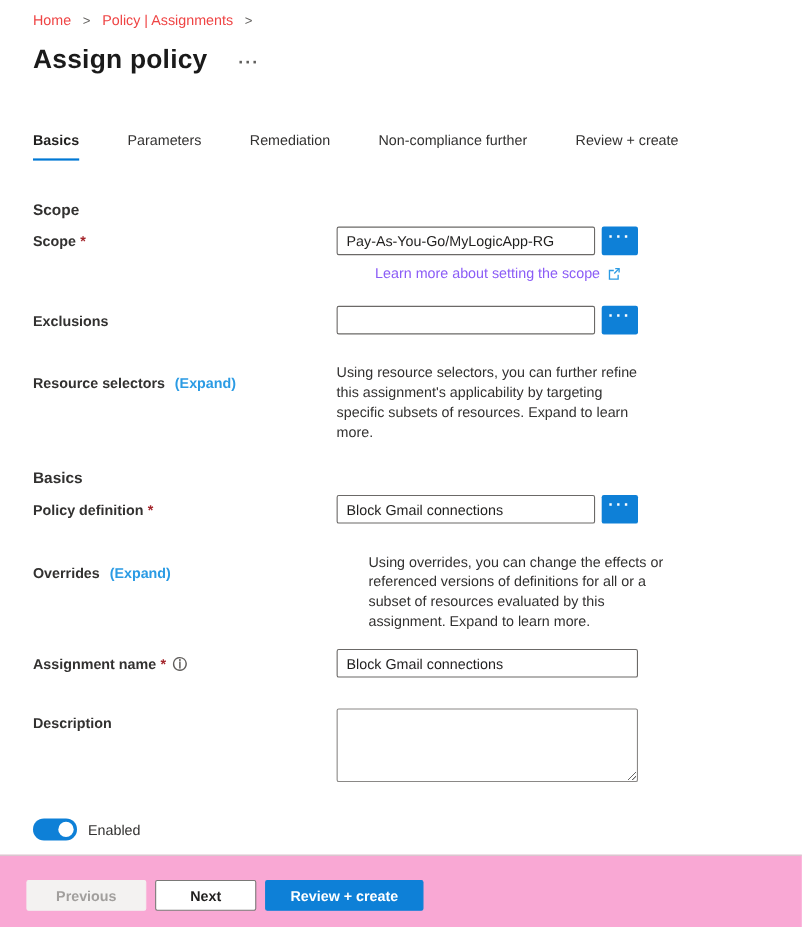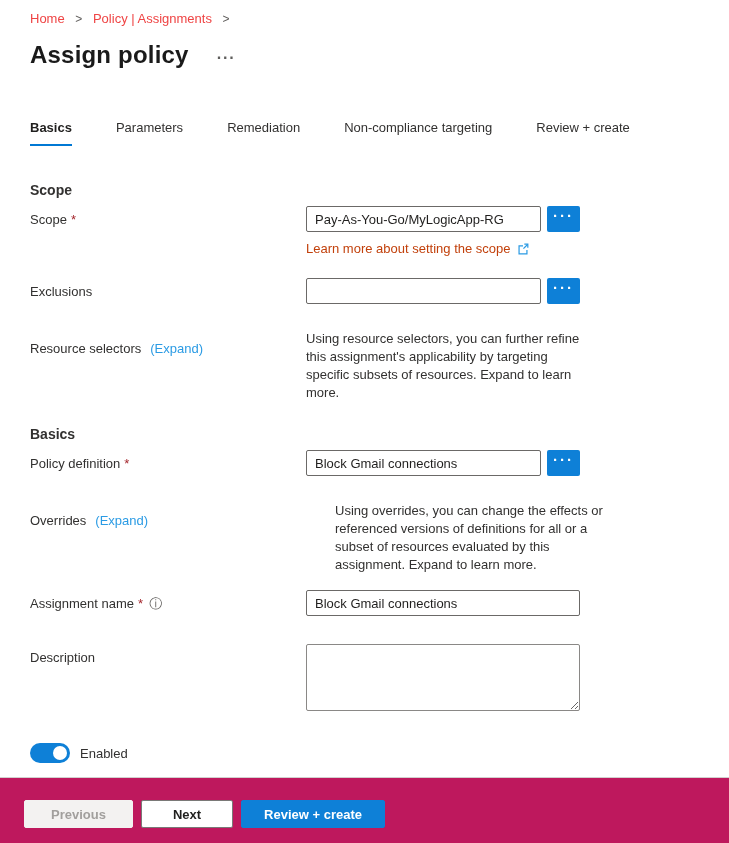--- a/index.html
+++ b/index.html
@@ -22,35 +22,35 @@
   .tabs { display: flex; gap: 44px; margin-top: 50px; }
   .tab { font-size: 13px; color: #323130; padding-bottom: 9px; cursor: pointer; border-bottom: 2.5px solid transparent; }
   .tab.active { font-weight: 700; color: #201f1e; border-bottom-color: #0078d4; }
 
   
   .section-heading { font-size: 14px; font-weight: 700; color: #323130; }
   .h-scope { margin-top: 36px; }
   .h-basics { margin-top: 24px; }
 
   .form-row { display: flex; align-items: flex-start; }
-  .label-cell { width: 276px; flex: 0 0 276px; font-size: 13px; line-height: 18px; padding-top: 5px; color: #323130; }
+  .label-cell { width: 276px; flex: 0 0 276px; font-size: 13px; line-height: 18px; padding-top: 5px; color: #323130; font-weight: bold; }
   .label-cell.pad-more { padding-top: 10px; }
   .control-cell { width: 274px; flex: 0 0 274px; }
 
   .required { color: #a4262c; margin-left: 4px; }
   .expand-link { color: #2b9be4; margin-left: 9px; cursor: pointer; }
   .info-icon { color: #605e5c; margin-left: 6px; font-size: 13px; cursor: default; }
 
   .input-with-btn { display: flex; gap: 6px; }
   .text-input { height: 26px; width: 235px; border: 1px solid #6b6967; border-radius: 2px; padding: 0 8px; font-size: 13px; font-family: "Liberation Sans", "DejaVu Sans", sans-serif; color: #201f1e; background: #fff; outline: none; }
   .text-input.full { width: 274px; }
   .ellipsis-btn { width: 33px; height: 26px; background: #0e80d7; color: #fff; border: none; border-radius: 2px; cursor: pointer; font-size: 15px; font-weight: 700; letter-spacing: 2px; line-height: 1; display: flex; align-items: center; justify-content: center; padding-bottom: 7px; }
 
   .learn-more { margin-top: 9px; display: flex; align-items: center; gap: 5px; font-size: 13px; }
-  .learn-more a { color: #c2410c; text-decoration: none; cursor: pointer; }
+  .learn-more a { color: #8b5cf6; text-decoration: none; cursor: pointer; margin-left: 35px; }
   .ext-icon { flex: 0 0 auto; }
 
   .helper-text { font-size: 13px; line-height: 18px; color: #323130; width: 278px; }
 
   textarea.desc { width: 274px; height: 67px; border: 1px solid #8a8886; border-radius: 2px; resize: both; font-family: "Liberation Sans", "DejaVu Sans", sans-serif; font-size: 13px; padding: 4px 8px; color: #201f1e; outline: none; }
 
   
   .toggle-wrap { display: flex; align-items: center; gap: 10px; padding-top: 2px; }
   .toggle { width: 40px; height: 20px; border-radius: 10px; background: #0e80d7; position: relative; cursor: pointer; }
   .toggle .knob { position: absolute; top: 3px; right: 3px; width: 14px; height: 14px; border-radius: 50%; background: #ffffff; }
@@ -60,21 +60,21 @@
   .r-scope { margin-top: 8px; }
   .r-exclusions { margin-top: 22px; }
   .r-resource { margin-top: 26px; }
   .r-policydef { margin-top: 8px; }
   .r-overrides { margin-top: 26px; gap: 29px; }
   .r-assignname { margin-top: 16px; }
   .r-description { margin-top: 28px; }
   .r-enforcement { margin-top: 26px; }
 
   
-  .footer { position: absolute; left: 0; right: 0; bottom: 0; height: 66px; border-top: 1px solid #d2d0ce; background: #be185d; padding: 22px 0 0 24px; display: flex; gap: 8px; }
+  .footer { position: absolute; left: 0; right: 0; bottom: 0; height: 66px; border-top: 1px solid #d2d0ce; background: #f9a8d4; padding: 22px 0 0 24px; display: flex; gap: 8px; }
   .btn { height: 28px; font-size: 13px; border-radius: 2px; cursor: pointer; font-family: "Liberation Sans", "DejaVu Sans", sans-serif; display: inline-flex; align-items: center; justify-content: center; }
   .btn-previous { background: #f3f2f1; color: #a19f9d; border: 1px solid #f3f2f1; font-weight: 700; padding: 0 26px; cursor: default; }
   .btn-next { background: #ffffff; color: #201f1e; border: 1px solid #7a7977; font-weight: 700; padding: 0 31px; }
   .btn-review { background: #0e80d7; color: #ffffff; border: 1px solid #0e80d7; font-weight: 700; padding: 0 22px; }
 </style>
 </head>
 <body>
 
 <div class="page">
 
@@ -87,21 +87,21 @@
 
   <div class="title-row">
     <span class="page-title">Assign policy</span>
     <span class="title-more">···</span>
   </div>
 
   <div class="tabs">
     <span class="tab active">Basics</span>
     <span class="tab">Parameters</span>
     <span class="tab">Remediation</span>
-    <span class="tab">Non-compliance targeting</span>
+    <span class="tab">Non-compliance further</span>
     <span class="tab">Review + create</span>
   </div>
 
   <div class="section-heading h-scope">Scope</div>
 
   <div class="form-row r-scope">
     <div class="label-cell">
       <span>Scope</span><span class="required">*</span>
     </div>
     <div class="control-cell">

